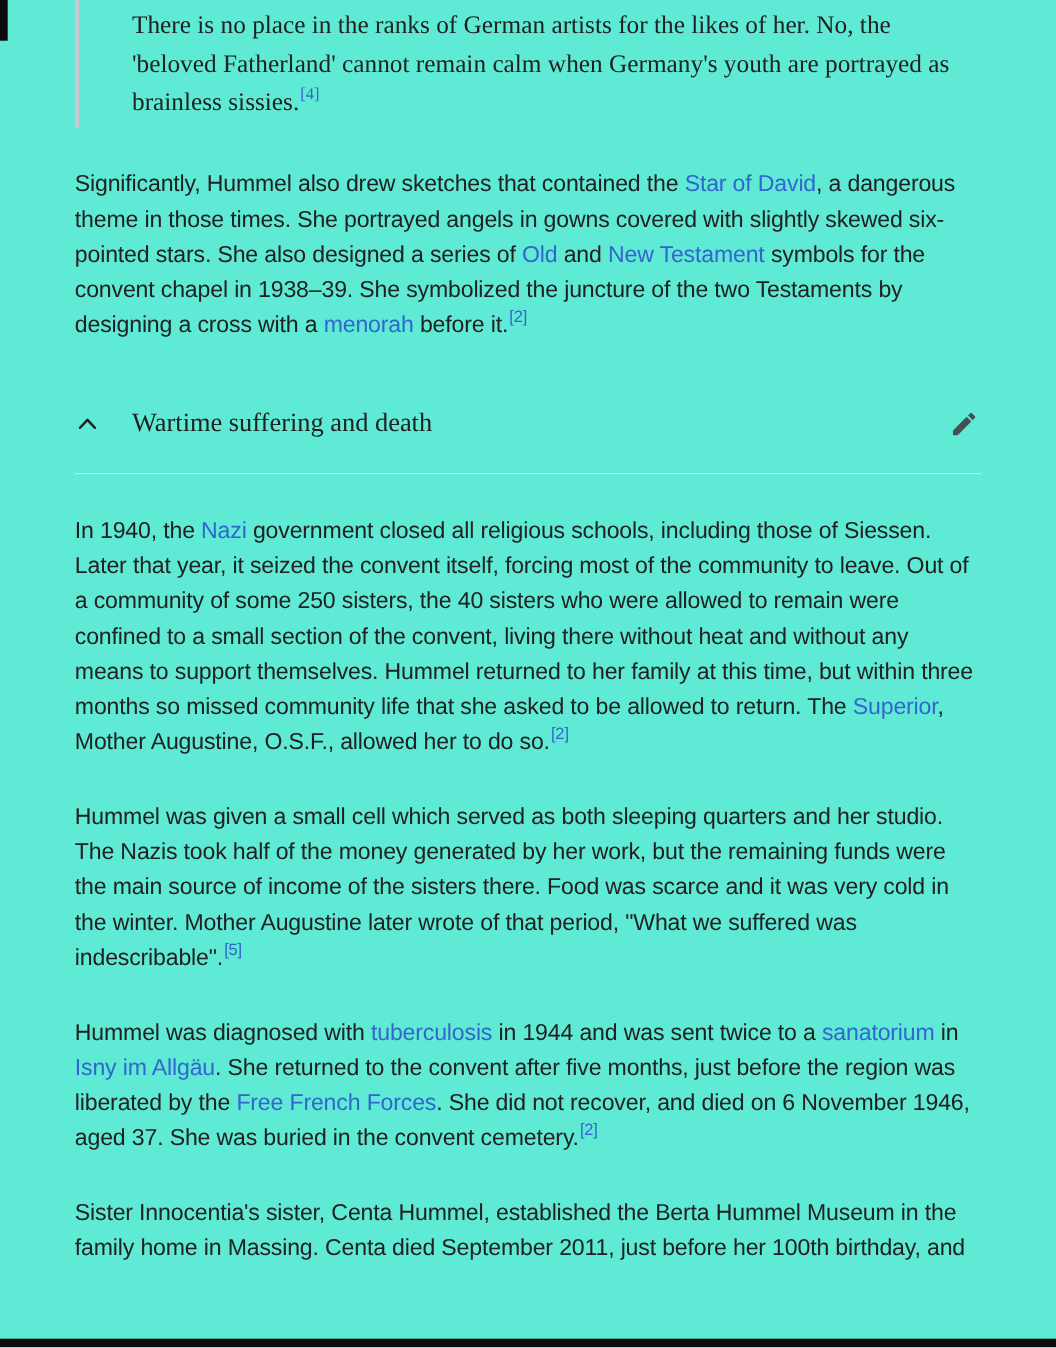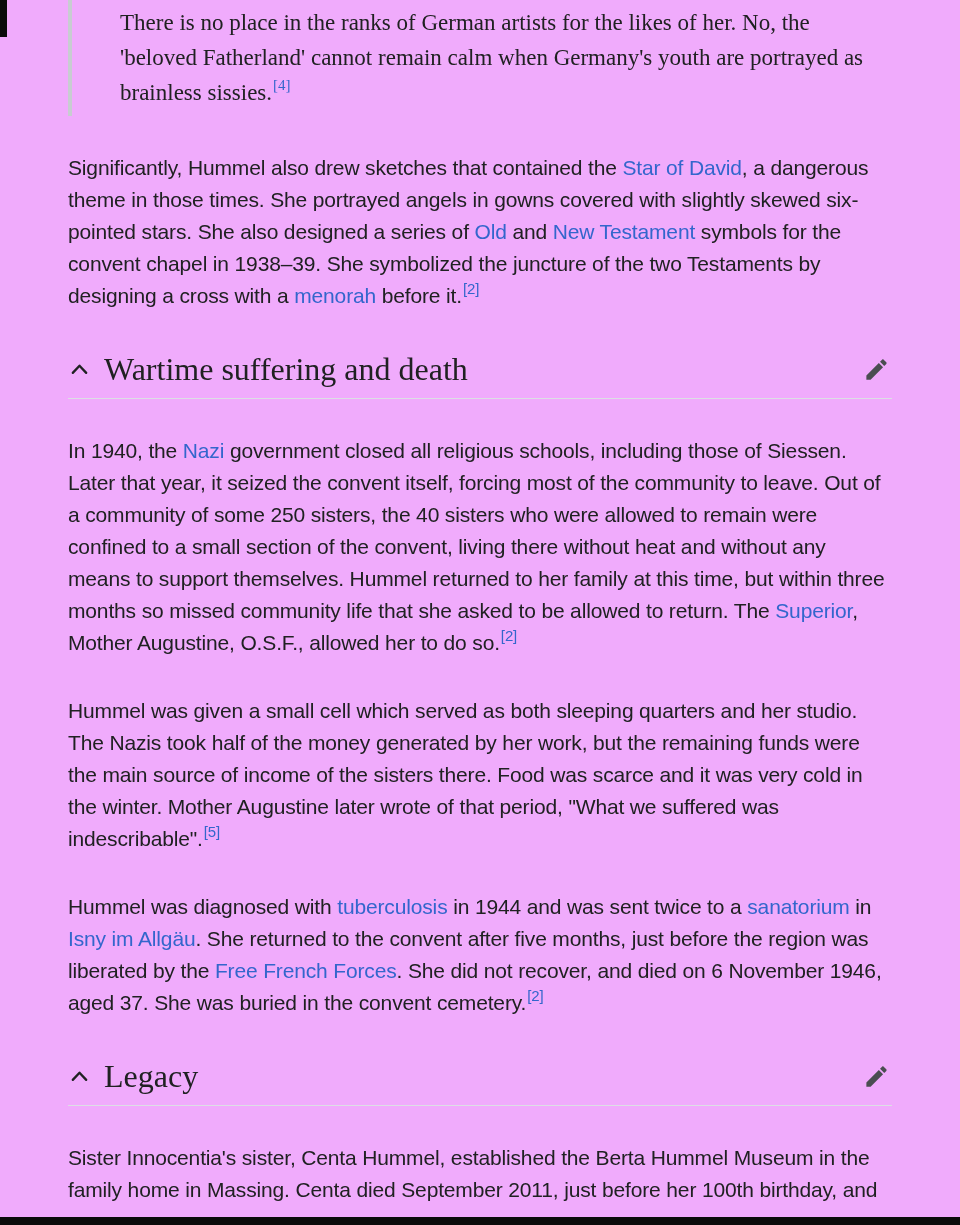--- a/index.html
+++ b/index.html
@@ -1,21 +1,21 @@
 <!DOCTYPE html>
 <html><head>
 <meta charset="utf-8">
 <style>
   * { box-sizing: border-box; }
   html, body { margin: 0; padding: 0; background: #ffffff; }
   .page {
     position: relative;
     width: 960px;
     height: 1225px;
-    background: #f0abfc;
+    background: #5eead4;
     overflow: hidden;
     font-family: "Liberation Sans", "DejaVu Sans", sans-serif;
     color: #202122;
   }
   .content {
     padding: 0 68px;
   }
   blockquote.quote {
     margin: 0;
     border-left: 4px solid #c8ccd1;
@@ -47,24 +47,24 @@
   }
   sup.ref-sup a { font-size: 15px; }
   .section-heading {
     display: flex;
     align-items: center;
     margin-top: 38px;
     padding-bottom: 10px;
     border-bottom: 1px solid #dcdfe4;
   }
   .section-heading h2 {
-    margin: 0;
+    margin: 16px;
     font-family: "Liberation Serif", "DejaVu Serif", serif;
     font-weight: 400;
-    font-size: 32px;
+    font-size: 24px;
     line-height: 38px;
     color: #202122;
   }
   .chev-btn, .edit-btn {
     background: none;
     border: none;
     padding: 0;
     margin: 0;
     cursor: pointer;
     display: inline-flex;
@@ -113,33 +113,20 @@
           </svg>
       </button>
     </div>
 
     <p class="par">In 1940, the <a class="wlink" href="#">Nazi</a> government closed all religious schools, including those of Siessen. Later that year, it seized the convent itself, forcing most of the community to leave. Out of a community of some 250 sisters, the 40 sisters who were allowed to remain were confined to a small section of the convent, living there without heat and without any means to support themselves. Hummel returned to her family at this time, but within three months so missed community life that she asked to be allowed to return. The <a class="wlink" href="#">Superior</a>, Mother Augustine, O.S.F., allowed her to do so.<sup class="ref-sup"><a class="wlink" href="#">[2]</a></sup></p>
 
     <p class="par">Hummel was given a small cell which served as both sleeping quarters and her studio. The Nazis took half of the money generated by her work, but the remaining funds were the main source of income of the sisters there. Food was scarce and it was very cold in the winter. Mother Augustine later wrote of that period, "What we suffered was indescribable".<sup class="ref-sup"><a class="wlink" href="#">[5]</a></sup></p>
 
     <p class="par">Hummel was diagnosed with <a class="wlink" href="#">tuberculosis</a> in 1944 and was sent twice to a <a class="wlink" href="#">sanatorium</a> in <a class="wlink" href="#">Isny im Allgäu</a>. She returned to the convent after five months, just before the region was liberated by the <a class="wlink" href="#">Free French Forces</a>. She did not recover, and died on 6 November 1946, aged 37. She was buried in the convent cemetery.<sup class="ref-sup"><a class="wlink" href="#">[2]</a></sup></p>
 
-    <div class="section-heading">
-      <button class="chev-btn" aria-label="Collapse section">
-        <svg width="23" height="23" viewBox="0 0 24 24" fill="none" stroke="#202122" stroke-width="2.4" stroke-linecap="round" stroke-linejoin="round">
-            <polyline points="5,15.5 12,8 19,15.5"></polyline>
-          </svg>
-      </button>
-      <h2>Legacy</h2>
-      <button class="edit-btn" aria-label="Edit section">
-        <svg width="27" height="27" viewBox="0 0 24 24" fill="#4a4d51">
-            <path d="M3 17.25V21h3.75L17.81 9.94l-3.75-3.75L3 17.25zM20.71 7.04c.39-.39.39-1.02 0-1.41l-2.34-2.34c-.39-.39-1.02-.39-1.41 0l-1.83 1.83 3.75 3.75 1.83-1.83z"></path>
-          </svg>
-      </button>
-    </div>
 
 
     <p class="par">Sister Innocentia's sister, Centa Hummel, established the Berta Hummel Museum in the family home in Massing. Centa died September 2011, just before her 100th birthday, and</p>
 
   </div>
 
   <div class="bottom-bar"></div>
 </div>
 
 </body></html>

